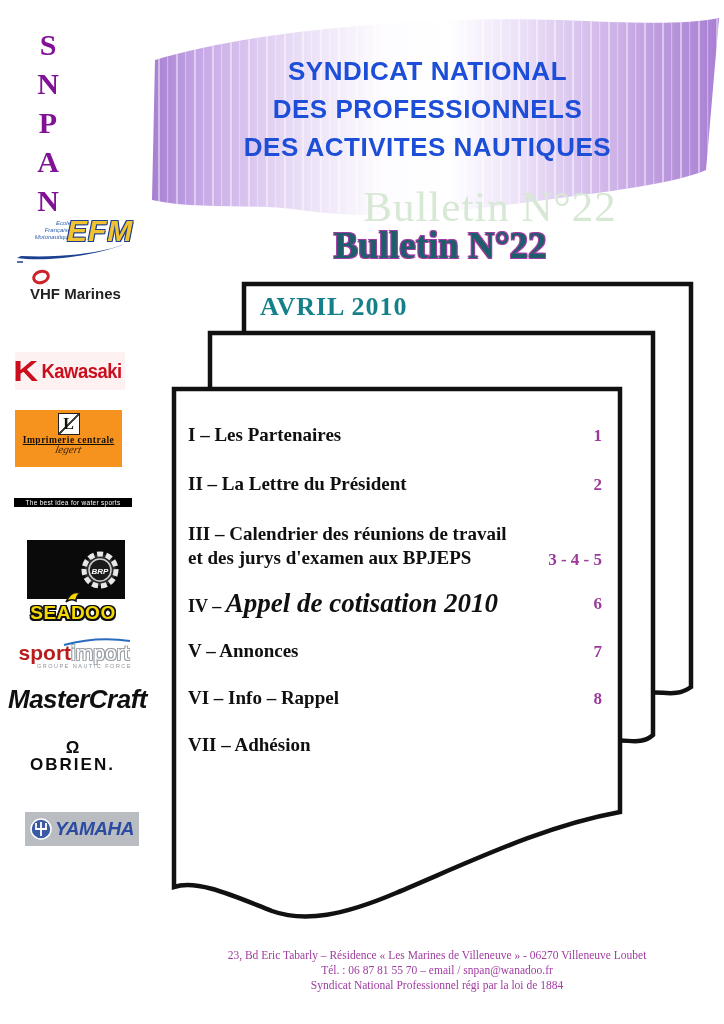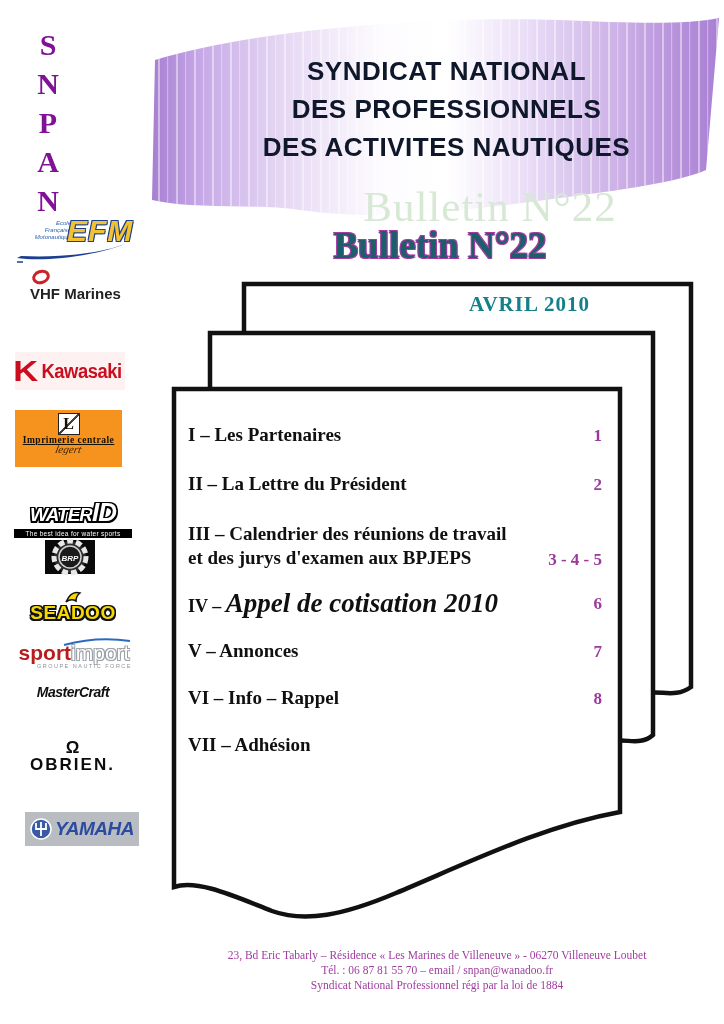--- a/index.html
+++ b/index.html
@@ -6,34 +6,34 @@
   body{width:724px;height:1024px;position:relative;background:#ffffff;overflow:hidden;
        font-family:"Liberation Serif",serif;}
 
   
   .snpan{position:absolute;left:28px;top:30px;width:40px;display:flex;flex-direction:column;
          align-items:center;gap:9px;color:#811296;font-family:"Liberation Serif",serif;
          font-weight:bold;font-size:30px;line-height:30px;}
 
   
   .banner-svg{position:absolute;left:140px;top:10px;}
-  .banner-title{position:absolute;left:184px;top:52px;width:525px;text-align:center;
+  .banner-title{position:absolute;left:165px;top:52px;width:525px;text-align:center;
     font-family:"Liberation Sans",sans-serif;font-weight:bold;font-size:26px;line-height:38px;
-    color:#0f172a;letter-spacing:.5px;}
+    color:#1d4ed8;letter-spacing:.5px;}
 
   .bulletin-ghost{position:absolute;left:320px;top:182px;width:340px;text-align:center;
     font-size:43px;color:#d7e8d5;letter-spacing:1px;font-family:"Liberation Serif",serif;}
   .bulletin-main{position:absolute;left:280px;top:224px;width:320px;text-align:center;
     font-size:37px;font-weight:bold;color:#1c5f6b;font-family:"Liberation Serif",serif;
     text-shadow:-1px -1px 0 #a23ca2,1px -1px 0 #a23ca2,-1px 1px 0 #a23ca2,1px 1px 0 #a23ca2;}
 
   
   .sheets-svg{position:absolute;left:0;top:0;}
-  .sheet-date{position:absolute;left:260px;top:292px;width:330px;text-align:right;
-    font-size:21px;font-weight:bold;color:#15808a;letter-spacing:1px;}
+  .sheet-date{position:absolute;left:260px;top:292px;width:330px;text-align:left;
+    font-size:26px;font-weight:bold;color:#15808a;letter-spacing:1px;}
 
   
   .toc{position:absolute;left:188px;top:424px;width:414px;color:#101010;
        font-family:"Liberation Serif",serif;font-weight:bold;}
   .toc-row{display:flex;justify-content:space-between;align-items:baseline;font-size:19px;}
   .toc-num{color:#9b3a9b;font-size:17px;white-space:nowrap;}
   .r1,.r2{margin-bottom:27px;}
   .r3{align-items:flex-end;margin-bottom:18px;}
   .r3 .lines{line-height:24px;}
   .r4{align-items:center;margin-bottom:21px;}
@@ -68,37 +68,37 @@
   .imprimerie .script{font-size:11px;font-style:italic;opacity:.85;margin-top:-2px;
     transform:skewX(-12deg);}
   .waterid{left:14px;top:497px;width:118px;text-align:center;}
   .outl{color:#fff;font-weight:900;font-style:italic;
     text-shadow:-1.5px -1.5px 0 #000,1.5px -1.5px 0 #000,-1.5px 1.5px 0 #000,1.5px 1.5px 0 #000,
       -1.5px 0 0 #000,1.5px 0 0 #000,0 -1.5px 0 #000,0 1.5px 0 #000;}
   .waterid .w1{font-size:19px;letter-spacing:-1px;}
   .waterid .w2{font-size:26px;letter-spacing:-1px;}
   .waterid .bar{margin-top:1px;background:#000;color:#fff;font-size:6.5px;line-height:9px;
     letter-spacing:.3px;}
-  .brp{left:45px;top:540px;width:50px;height:34px;background:#0a0a0a;display:flex;
-    align-items:center;justify-content:center;}
+  .brp{left:27px;top:540px;width:50px;height:59px;background:#0a0a0a;display:flex;
+    align-items:center;justify-content:center;padding-left:48px;}
   .seadoo{left:14px;top:592px;width:118px;height:32px;display:flex;align-items:flex-end;
     justify-content:center;position:absolute;}
   .seadoo .word{color:#f5d800;font-weight:900;font-size:19px;letter-spacing:.5px;
     text-shadow:-1.5px -1.5px 0 #111,1.5px -1.5px 0 #111,-1.5px 1.5px 0 #111,1.5px 1.5px 0 #111,
      -1.5px 0 0 #111,1.5px 0 0 #111,0 -1.5px 0 #111,0 1.5px 0 #111;}
   .seadoo svg{position:absolute;left:50px;top:-4px;}
   .sportimport{left:10px;top:641px;width:128px;text-align:center;font-size:21px;}
   .sportimport .w1{color:#b91c1c;font-weight:bold;}
   .sportimport .w2{color:#fff;text-shadow:-1px -1px 0 #9aa0a6,1px -1px 0 #9aa0a6,
     -1px 1px 0 #9aa0a6,1px 1px 0 #9aa0a6;}
   .sportimport .tag{font-size:5.5px;color:#8d9399;letter-spacing:1.5px;text-align:right;
     margin:-2px 6px 0 0;}
   .sportimport svg{position:absolute;left:52px;top:-3px;}
   .mastercraft{left:8px;top:684px;width:130px;text-align:center;font-weight:900;
-    font-style:italic;font-size:14px;color:#101010;letter-spacing:-.5px;}
+    font-style:italic;font-size:26px;color:#101010;letter-spacing:-.5px;}
   .obrien{left:25px;top:740px;width:95px;text-align:center;color:#0d0d0d;}
   .obrien .mark{font-size:17px;font-weight:bold;line-height:15px;}
   .obrien .word{font-size:17px;font-weight:bold;letter-spacing:2px;
     font-family:"Liberation Sans",sans-serif;text-align:center;}
   .yamaha{left:25px;top:812px;width:114px;height:34px;background:#b9bdc2;display:flex;
     align-items:center;justify-content:center;gap:3px;}
   .yamaha .word{color:#2b4ba0;font-weight:900;font-style:italic;font-size:19px;
     letter-spacing:-.5px;}
 
   
@@ -216,23 +216,20 @@
   <span class="word">Kawasaki</span>
 </div>
 
 <div class="logo imprimerie">
   <div class="mark">L</div>
   <div class="word">Imprimerie centrale</div>
   <div class="script">legert</div>
 </div>
 
 <div class="logo waterid">
-  <div>
-    <span class="outl w1">WATER</span><span class="outl w2">ID</span>
-  </div>
   <div class="bar">The best idea for water sports</div>
 </div>
 
 <div class="logo brp">
   <svg width="42" height="42" viewBox="0 0 42 42">
     <circle cx="21" cy="21" r="16" fill="#2c2c2c" stroke="#e8e8e8" stroke-width="5" stroke-dasharray="6 3"></circle>
     <circle cx="21" cy="21" r="11" fill="#1a1a1a" stroke="#cfcfcf" stroke-width="1.5"></circle>
     <text x="21" y="25" text-anchor="middle" font-family="Liberation Sans, sans-serif" font-size="8" font-style="italic" font-weight="bold" fill="#ffffff">BRP</text>
   </svg>
 </div>

